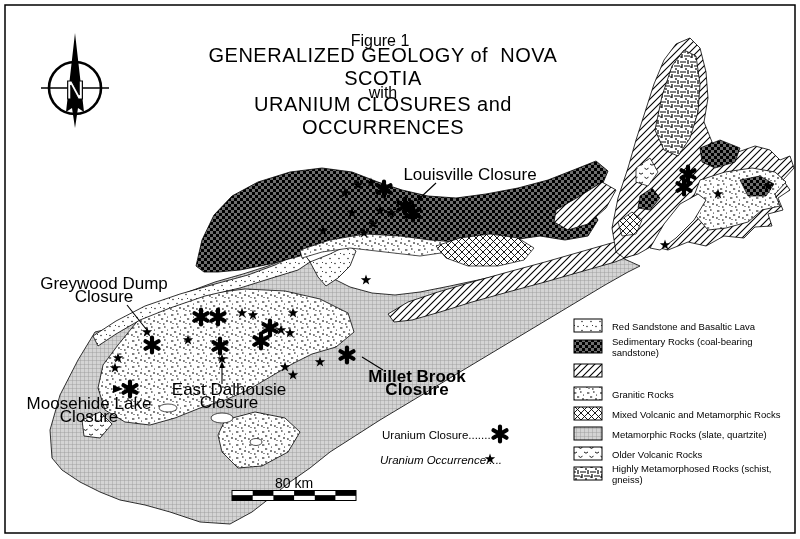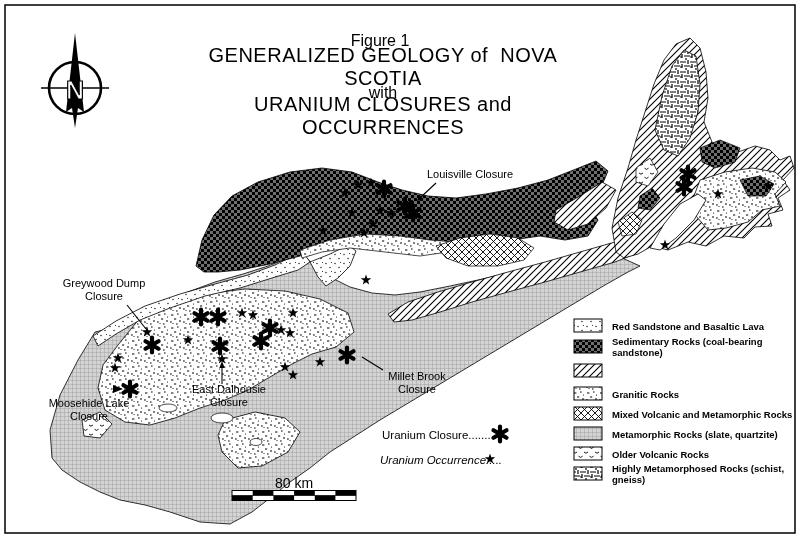--- a/index.html
+++ b/index.html
@@ -6,24 +6,24 @@
   .stage{
     position:relative;width:800px;height:539px;background:#ffffff;
     font-family:"Liberation Sans", sans-serif;color:#000;overflow:hidden;
   }
   .stage svg.mapsvg{position:absolute;left:0;top:0;}
   .txt{position:absolute;white-space:pre-wrap;}
   .center{transform:translate(-50%,-50%);text-align:center;}
   .vcenter{transform:translate(0,-50%);}
   .title-sm{font-size:16px;}
   .title-lg{font-size:20px;letter-spacing:0.5px;}
-  .map-label{font-size:11px;line-height:13px;white-space:pre-line;}
+  .map-label{font-size:17px;line-height:13px;white-space:pre-line;}
   .key-label{font-size:11.5px;}
   .scale-label{font-size:14px;}
-  .legend-label{font-size:9.5px;line-height:11px;font-weight:bold;}
+  .legend-label{font-size:9.5px;line-height:11px;}
 </style>
 </head>
 <body>
 
 <div class="stage">
 
   <svg class="mapsvg" width="800" height="539" viewBox="0 0 800 539">
     <defs>
       <pattern id="pat-red-sandstone" width="9" height="9" patternUnits="userSpaceOnUse">
         <rect width="9" height="9" fill="#ffffff"></rect>
@@ -201,21 +201,21 @@
   <div class="txt center title-sm" style="left:383px;top:93px;">with</div>
   <div class="txt center title-lg" style="left:383px;top:116px;">URANIUM CLOSURES and OCCURRENCES</div>
 
   <div class="txt center map-label" style="left:470px;top:174px;">Louisville Closure</div>
   <div class="txt center map-label" style="left:104px;top:290px;">Greywood Dump
 Closure</div>
   <div class="txt center map-label" style="left:89px;top:410px;">Moosehide Lake
 Closure</div>
   <div class="txt center map-label" style="left:229px;top:396px;text-align:center;">East Dalhousie
 Closure</div>
-  <div class="txt center map-label" style="left:417px;top:383px;">Millet Brook
+  <div class="txt center map-label" style="left:417px;top:383px;font-weight:bold;">Millet Brook
 Closure</div>
 
   <div class="txt vcenter key-label" style="left:382px;top:435px;">Uranium Closure..........</div>
   <div class="txt vcenter key-label" style="left:380px;top:460px;font-style:italic;">Uranium Occurrence.....</div>
 
   <div class="txt center scale-label" style="left:294px;top:483px;">80 km</div>
 
   <div class="txt vcenter legend-label" style="left:612px;top:326px;">Red Sandstone and Basaltic Lava</div>
   <div class="txt vcenter legend-label" style="left:612px;top:347px;">Sedimentary Rocks (coal-bearing sandstone)</div>
   <div class="txt legend-label" style="left:612px;top:364px;">

